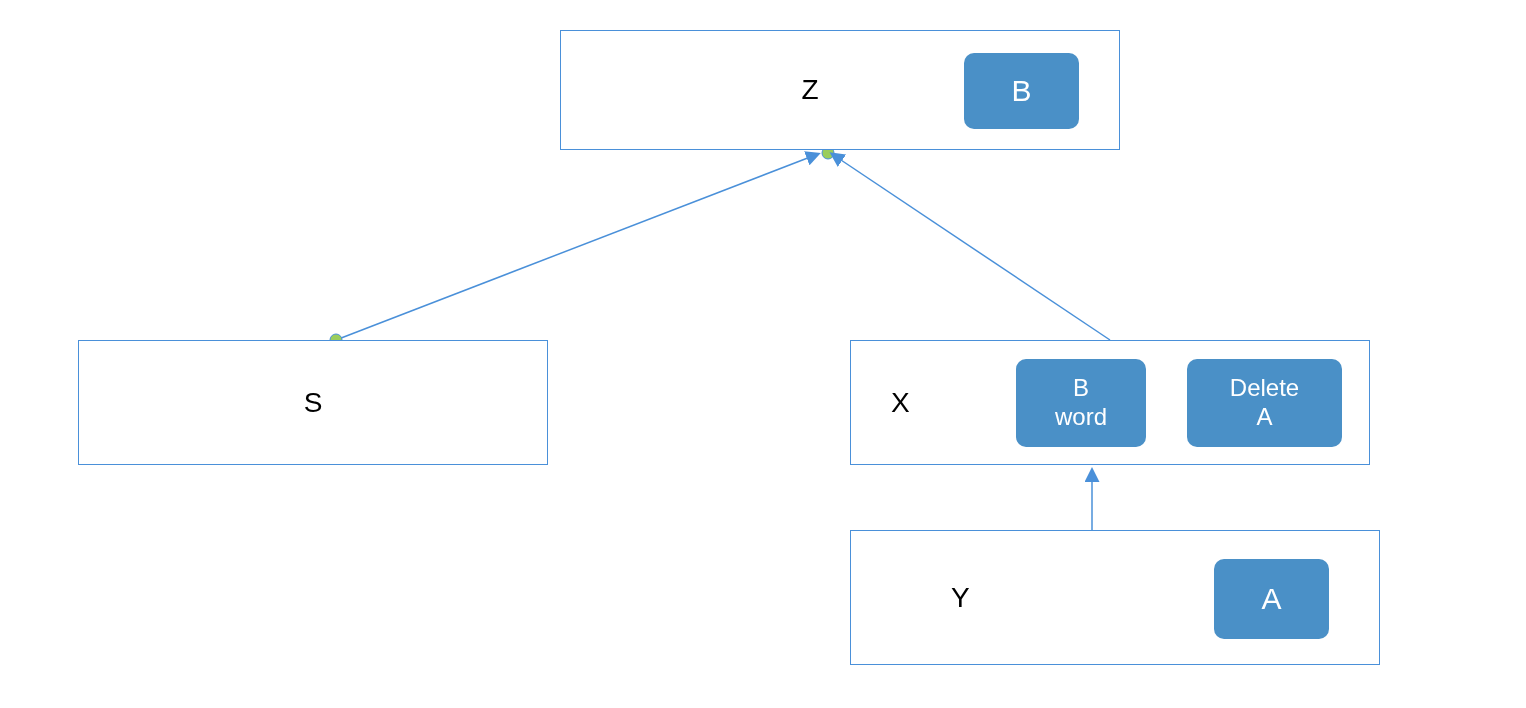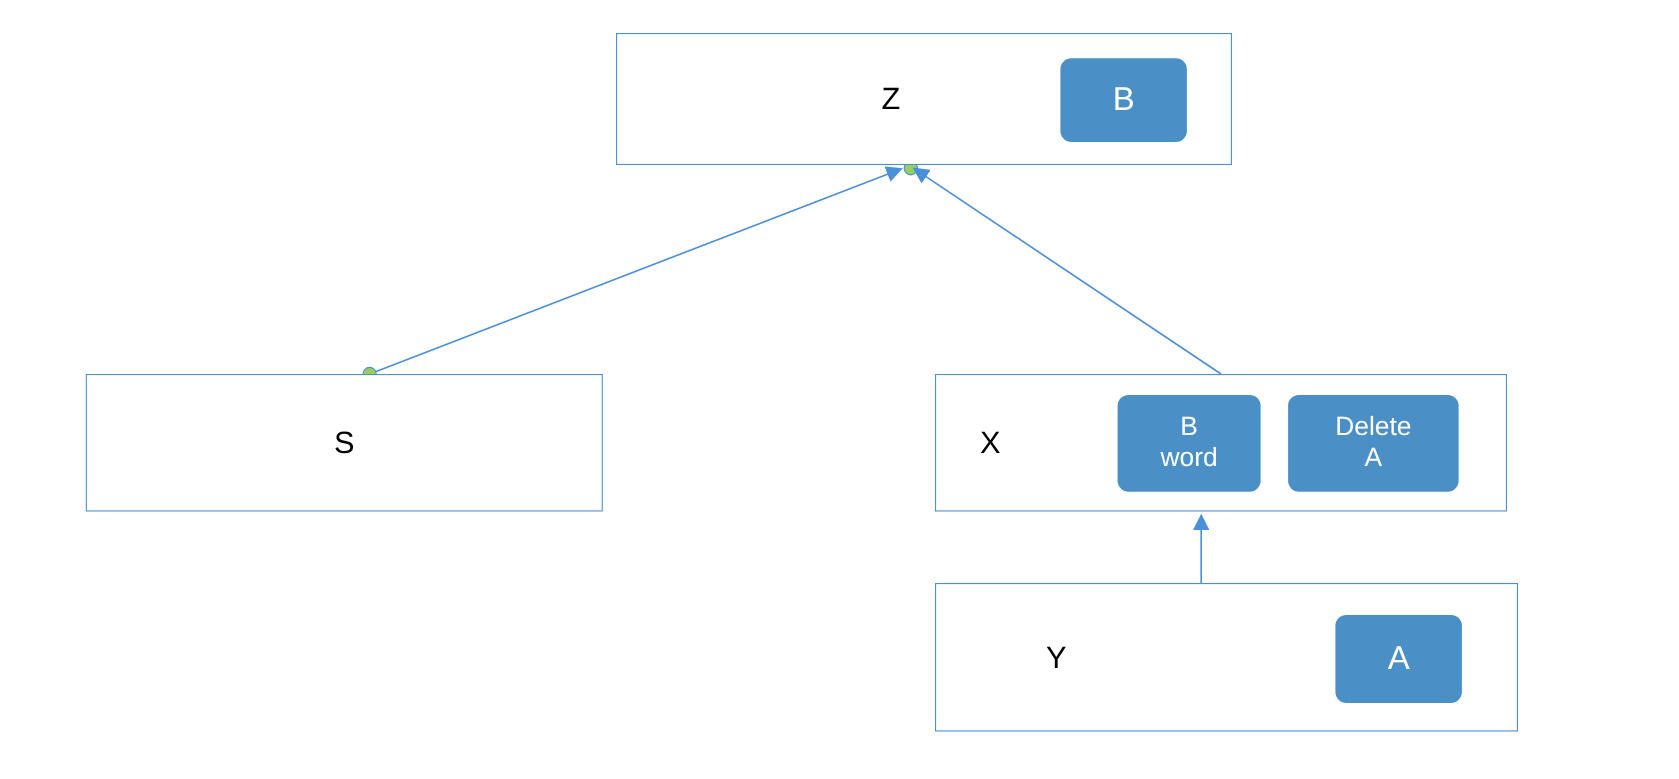--- a/index.html
+++ b/index.html
@@ -79,21 +79,21 @@
     #badge-x-bword {
       position: absolute;
       left: 165px;
       top: 18px;
       width: 130px;
       height: 88px;
       white-space: pre-line;
     }
     #badge-x-delete {
       position: absolute;
-      left: 320px;
+      left: 336px;
       top: 18px;
       width: 155px;
       height: 88px;
       white-space: pre-line;
     }
     
     #node-y {
       left: 850px;
       top: 530px;
       width: 530px;

